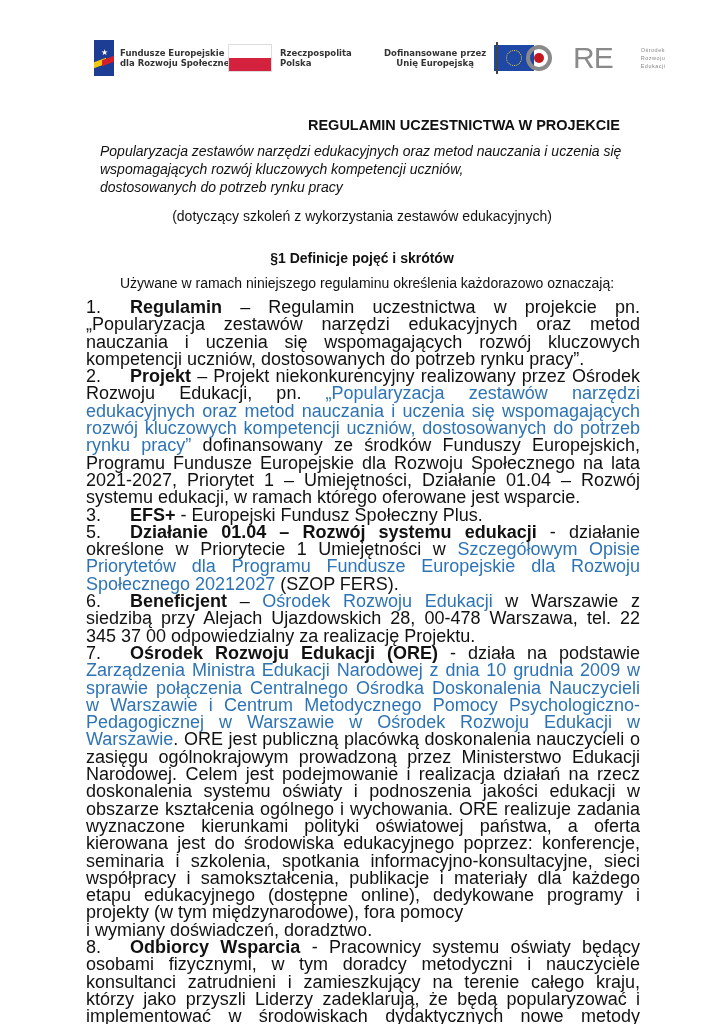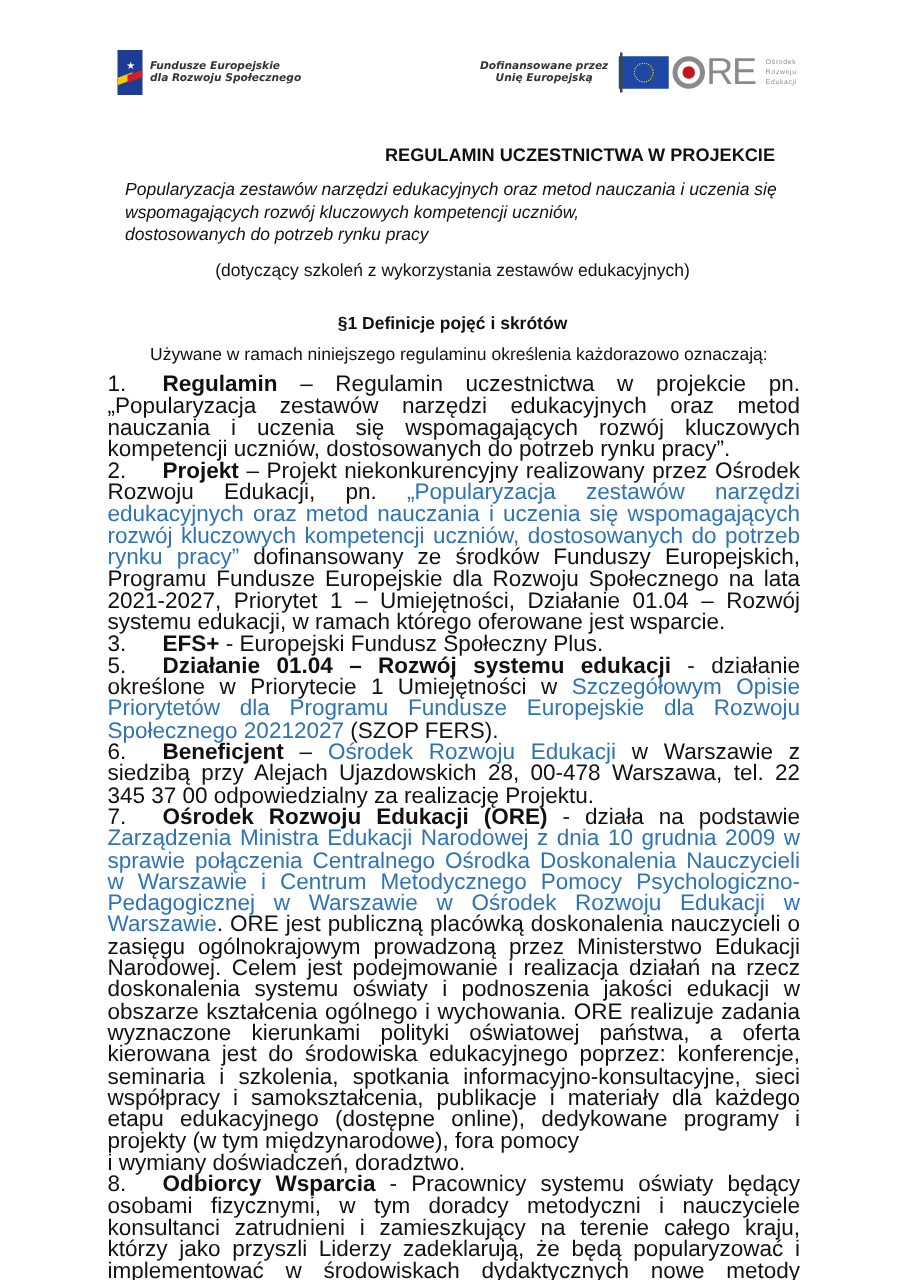--- a/index.html
+++ b/index.html
@@ -1,31 +1,31 @@
 <!DOCTYPE html>
 <html><head>
 <meta charset="utf-8">
 <style>
   html, body { margin:0; padding:0; background:#ffffff; }
   body { width:724px; height:1024px; position:relative; overflow:hidden;
          font-family:"Liberation Sans", sans-serif; color:#111; }
   .logos { position:absolute; top:40px; left:94px; width:540px; height:40px; }
   .logo { position:absolute; top:0; height:36px; display:flex; align-items:center; }
-  .lt { font-size:8.5px; font-weight:bold; line-height:10px; color:#333; font-family:"DejaVu Sans", sans-serif;font-style:italic; }
+  .lt { font-size:8.5px; font-weight:bold; line-height:10px; color:#333; font-family:"DejaVu Sans", sans-serif; }
   .fe-mark { width:20px; height:36px; background:#1d3c93; position:relative; margin-right:6px; overflow:hidden; }
   .fe-mark .y { position:absolute; left:0; top:20px; width:12px; height:6px; background:#f3c712; transform:skewY(-20deg); }
   .fe-mark .r { position:absolute; left:8px; top:18px; width:12px; height:6px; background:#d21f2a; transform:skewY(-20deg); }
   .fe-mark .s { position:absolute; left:7px; top:8px; color:#fff; font-size:8px; }
   .pl-flag { width:42px; height:26px; border:1px solid #ddd; margin-right:8px; display:flex; flex-direction:column; }
   .pl-flag .w { flex:1; background:#fff; } .pl-flag .r { flex:1; background:#d4213d; }
   .eu-flag { width:40px; height:26px; background:#1f48a6; margin-left:8px; position:relative; }
   .eu-flag .ring { position:absolute; left:12px; top:5px; width:16px; height:16px; border-radius:50%;
                    border:1.5px dotted #ffdd00; box-sizing:border-box; }
   .sep { position:absolute; left:402px; top:2px; width:2px; height:32px; background:#444; }
-  .ore { position:absolute; left:444px; top:0; height:36px; display:flex; align-items:center; }
+  .ore { position:absolute; left:432px; top:0; height:36px; display:flex; align-items:center;gap:20px; }
   .ore-o { width:26px; height:26px; border-radius:50%; border:4px solid #8a8a8a; box-sizing:border-box;
            display:flex; align-items:center; justify-content:center; }
   .ore-o .dot { width:10px; height:10px; border-radius:50%; background:#c4161c; }
   .ore-re { font-size:30px; color:#8a8a8a; letter-spacing:-1px; margin-left:1px; line-height:30px; }
   .ore-sub { font-size:5.5px; color:#888; line-height:8px; margin-left:8px; letter-spacing:.5px; }
 
   .title { position:absolute; top:117px; left:0; width:620px; text-align:right; font-weight:bold; font-size:14.5px; }
   .subtitle { position:absolute; top:142px; left:100px; width:524px; text-align:left; font-style:italic;
               font-size:14px; line-height:18px; }
   .note { position:absolute; top:208px; left:0; width:724px; text-align:center; font-size:14px; }
@@ -42,20 +42,30 @@
 <div class="logos">
   <div class="logo" style="left:0;">
     <div class="fe-mark">
         <span class="s">★</span>
         <span class="y"></span>
         <span class="r"></span>
       </div>
     <div class="lt">
         <div>Fundusze Europejskie</div>
         <div>dla Rozwoju Społecznego</div>
+      </div>
+  </div>
+  <div class="logo" style="left:134px;">
+    <div class="pl-flag">
+        <div class="w"></div>
+        <div class="r"></div>
+      </div>
+    <div class="lt">
+        <div>Rzeczpospolita</div>
+        <div>Polska</div>
       </div>
   </div>
   <div class="logo" style="left:252px;margin-left:38px;">
     <div class="lt" style="text-align:center;">
         <div>Dofinansowane przez</div>
         <div>Unię Europejską</div>
       </div>
     <div class="eu-flag">
         <div class="ring"></div>
       </div>

